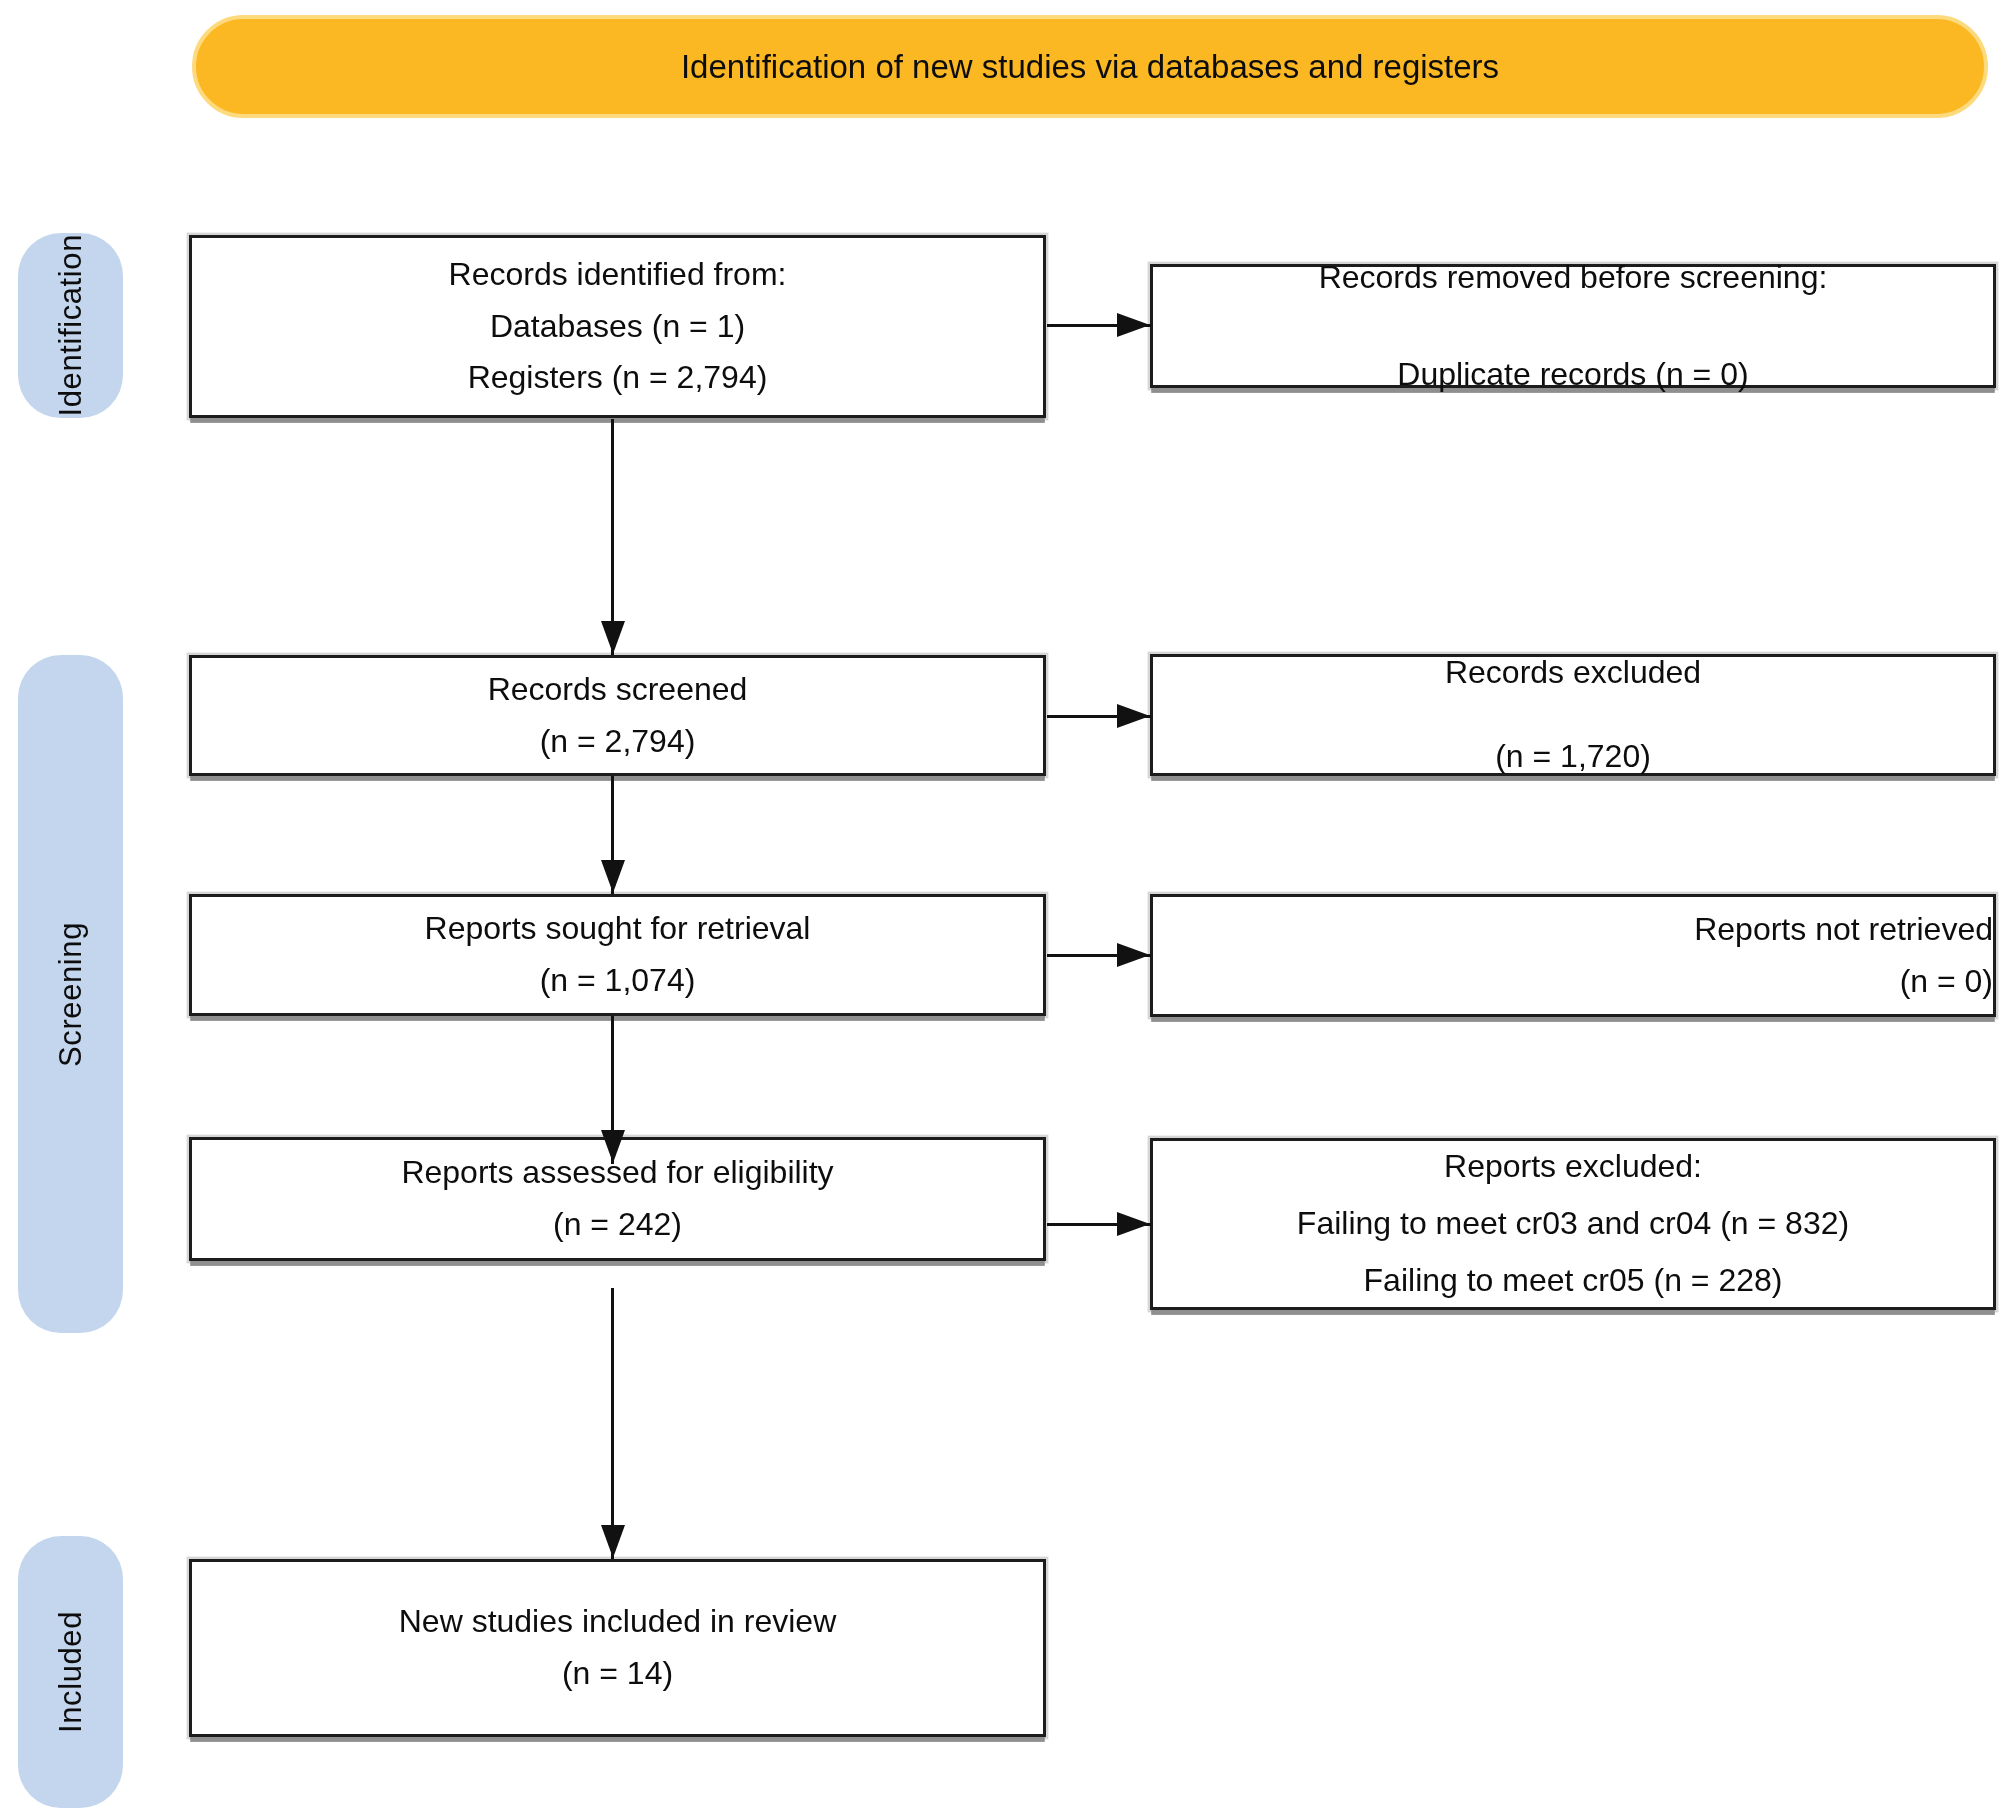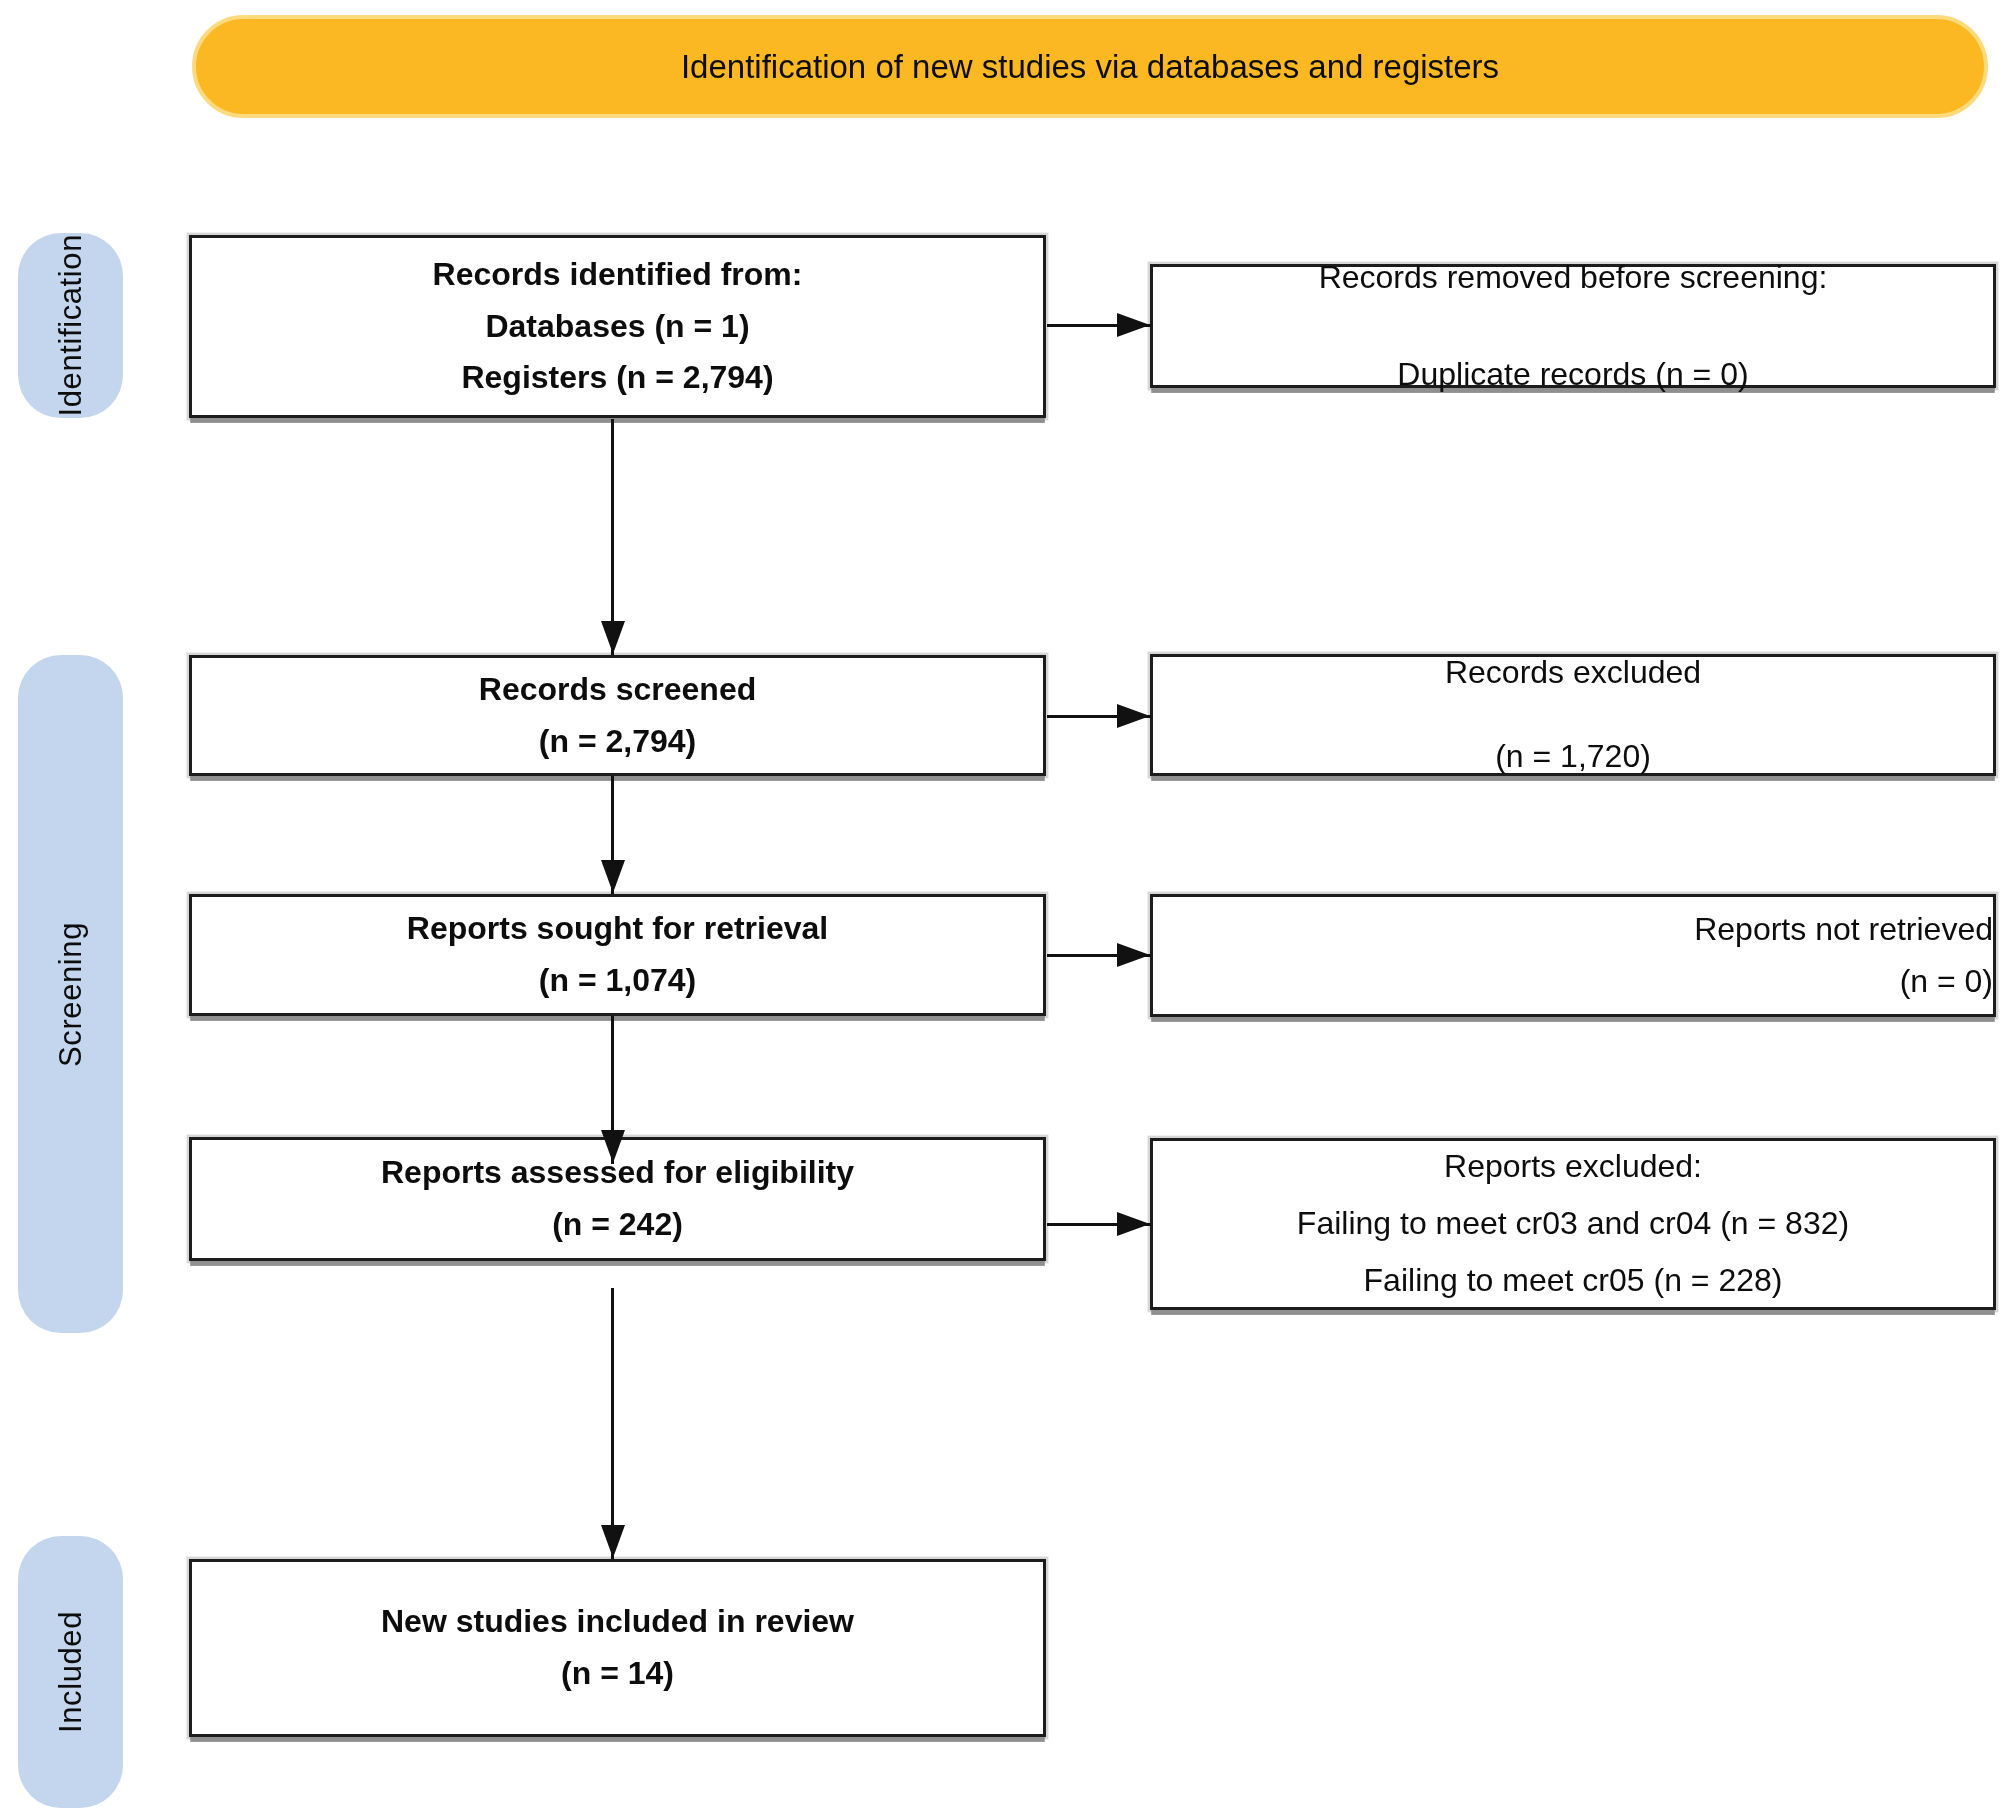--- a/index.html
+++ b/index.html
@@ -48,21 +48,21 @@
   .box{
     position:absolute;
     background:#fff;
     border:3.1px solid var(--box-border);
     box-sizing:border-box;
     box-shadow:0 6.1px 0 -1.2px #8F8F8F, 0 0 0 2.4px #D6D6D6;
     display:flex;flex-direction:column;align-items:center;justify-content:center;
     text-align:center;
     font-size:32px;line-height:1.62;
   }
-  .main-box{left:189px;width:857px;font-weight:bold;}
+  .main-box{left:189px;width:857px;}
   .side-box{left:1150px;width:846px;}
   .b1{top:235px;height:183px;}
   .b2{top:655px;height:121px;}
   .b3{top:894px;height:122px;}
   .b4{top:1137px;height:124px;}
   .b5{top:1559px;height:178px;}
   .s1{top:264px;height:124px;gap:45px;}
   .s2{top:654px;height:122px;gap:32px;}
   .s3{top:894px;height:123px;align-items:flex-end;}
   .s4{top:1138px;height:172px;justify-content:space-between;}

